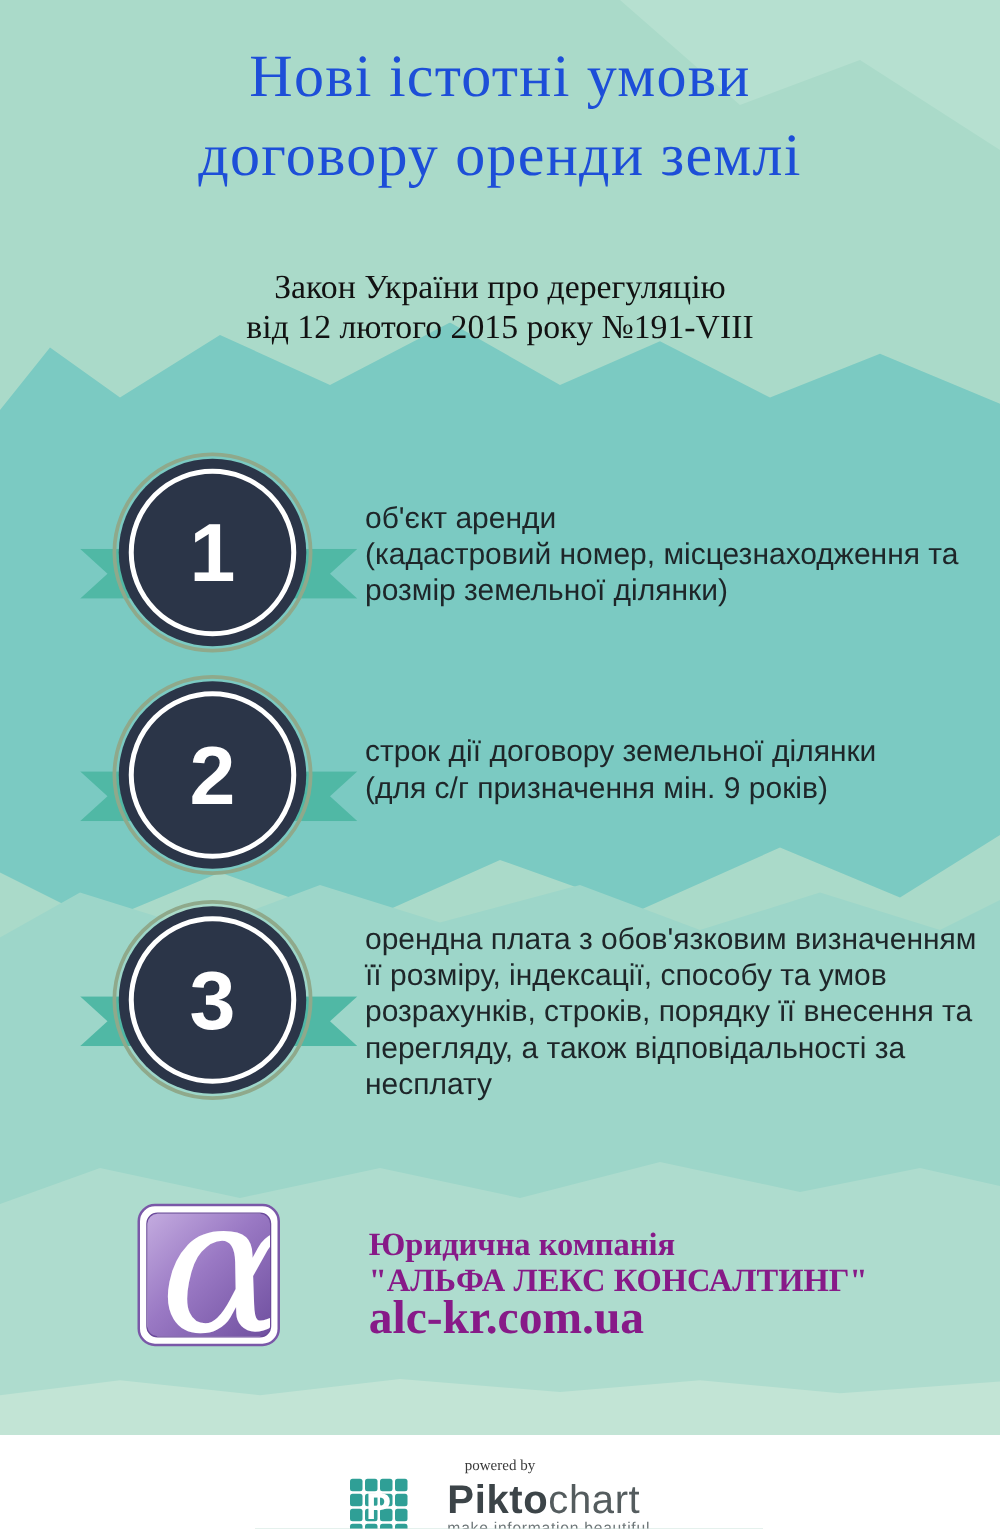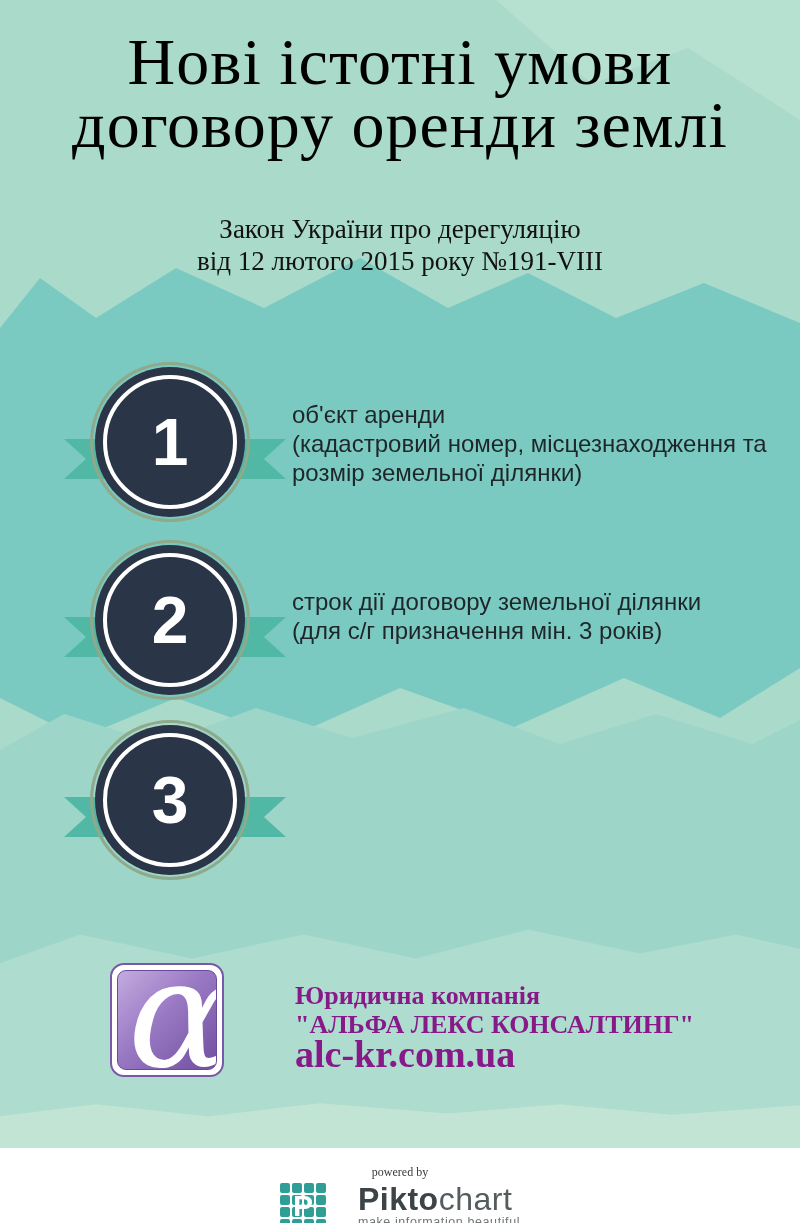--- a/index.html
+++ b/index.html
@@ -32,22 +32,22 @@
       92% 6%, 100% 12%, 100% 100%, 0 100%);
   }
   .poly-footer-edge {
     top:1098px; height:52px; background:#c2e4d5;
     clip-path:polygon(0 35%, 12% 12%, 26% 35%, 40% 10%, 56% 30%, 70% 12%,
       84% 32%, 100% 14%, 100% 100%, 0 100%);
   }
   
   .title {
     position:absolute; top:30px; left:0; width:100%; text-align:center;
-    font-family:"Liberation Serif", serif; font-size:66px; line-height:63px;
-    color:#000000; letter-spacing:1px; z-index:3;
+    font-family:"Liberation Serif", serif; font-size:48px; line-height:63px;
+    color:#1d4ed8; letter-spacing:1px; z-index:3;
   }
   .subtitle {
     position:absolute; top:213px; left:0; width:100%; text-align:center;
     font-family:"Liberation Serif", serif; font-weight:normal;
     font-size:27px; line-height:32px; color:#121212; z-index:3;
   }
   
   .ribbon {
     position:absolute; left:64px; width:222px; height:40px;
     background:#50b8a5; z-index:2;
@@ -163,28 +163,35 @@
   </div>
 
   <div class="ribbon ribbon-2"></div>
   <div class="badge badge-2">
     <div class="badge-core">
       <span class="badge-num">2</span>
     </div>
   </div>
   <div class="item-text item-text-2">
     <div>строк дії договору земельної ділянки</div>
-    <div>(для с/г призначення мін. 3 років)</div>
+    <div>(для с/г призначення мін. 9 років)</div>
   </div>
 
   <div class="ribbon ribbon-3"></div>
   <div class="badge badge-3">
     <div class="badge-core">
       <span class="badge-num">3</span>
     </div>
+  </div>
+  <div class="item-text item-text-3">
+    <div>орендна плата з обов'язковим визначенням</div>
+    <div>її розміру, індексації, способу та умов</div>
+    <div>розрахунків, строків, порядку її внесення та</div>
+    <div>перегляду, а також відповідальності за</div>
+    <div>несплату</div>
   </div>
 
   <div class="alfa-logo">
     <div class="alfa-inner">
       <span class="alfa-glyph">α</span>
     </div>
   </div>
   <div class="company">
     <div class="company-line">Юридична компанія</div>
     <div class="company-line">"АЛЬФА ЛЕКС КОНСАЛТИНГ"</div>

